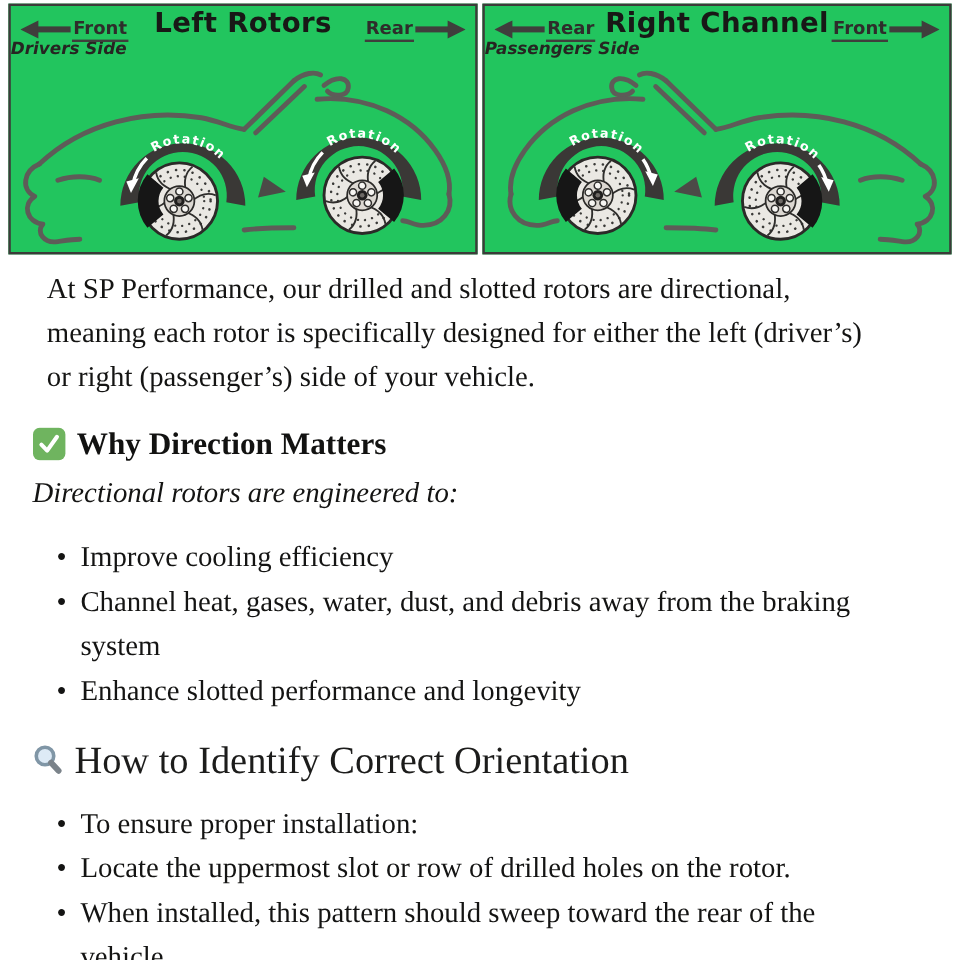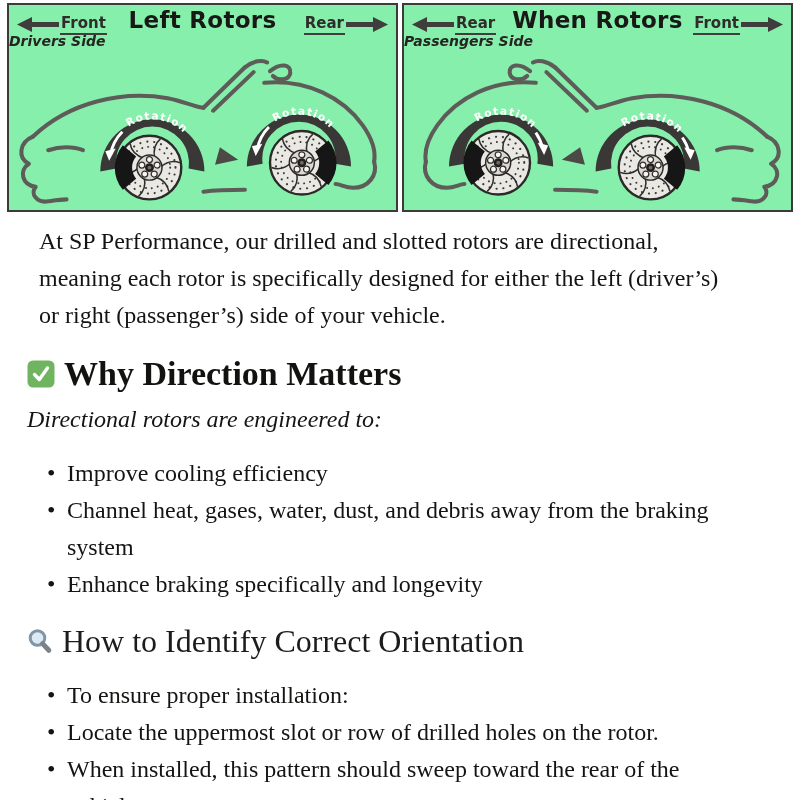--- a/index.html
+++ b/index.html
@@ -1,38 +1,38 @@
 <!DOCTYPE html>
 <html><head>
 <meta charset="utf-8">
 <style>
   html,body{margin:0;padding:0;background:#fff;}
   .page{width:800px;height:800px;overflow:hidden;background:#fff;position:relative;}
 
   
   .figure{display:flex;gap:4px;padding:3px 7px 0 7px;height:212px;box-sizing:border-box;}
-  .panel{flex:1;position:relative;border:2.5px solid #3c3b39;background:#86efac;overflow:hidden;}
+  .panel{flex:1;position:relative;border:2.5px solid #3c3b39;background:#22c55e;overflow:hidden;}
   .panel-title{margin:3px 0 0;text-align:center;font:bold 23px "DejaVu Sans",sans-serif;color:#181816;letter-spacing:.3px;line-height:25px;}
   .panel-sub{margin:0;text-align:left;font:bold italic 14px "DejaVu Sans",sans-serif;color:#262522;line-height:16px;}
   .dir{position:absolute;top:9px;display:flex;align-items:center;gap:1px;font:bold 15px "DejaVu Sans",sans-serif;color:#2e2d2b;}
   .dir.left{left:8px;} .dir.right{right:8px;}
   .dir .lbl{border-bottom:2.5px solid #3f3e3c;padding:0 1px 1px 1px;}
   .car{position:absolute;left:0;bottom:0;width:100%;height:162px;}
 
   .body-line{fill:none;stroke:#5e5c58;stroke-width:4.2;stroke-linecap:round;stroke-linejoin:round;}
   .vent{fill:#4c4a47;stroke:none;}
   .rot-line{fill:none;stroke:#ffffff;stroke-width:3;}
   .rot-fill{fill:#ffffff;}
   .rot-text{fill:#ffffff;font-family:"DejaVu Sans",sans-serif;font-weight:bold;font-size:11px;letter-spacing:1.3px;}
   .defs-holder{position:absolute;width:0;height:0;overflow:hidden;}
 
   
   .article{padding:0 60px 0 27px;font-family:"Liberation Serif",serif;color:#141413;font-size:24px;}
   .intro{margin:11px 12px 0;line-height:37px;}
-  .h-bold{margin:21px 0 0;display:flex;align-items:center;gap:9px;font-weight:bold;font-size:34px;color:#121211;}
+  .h-bold{margin:21px 0 0;display:flex;align-items:center;gap:9px;font-weight:bold;font-size:26px;color:#121211;}
   .h-reg{margin:20px 0 0;display:flex;align-items:center;gap:8px;font-weight:normal;font-size:32px;color:#1c1c1b;}
   .h-bold .emoji,.h-reg .emoji{flex:0 0 auto;display:block;}
   .lead{margin:8px 0 0;line-height:37px;font-style:italic;}
   ul.blist{list-style:none;margin:17px 0 0;padding:0 0 0 40px;}
   ul.blist li{position:relative;line-height:37px;}
   ul.blist li::before{content:"\2022";position:absolute;left:-20px;top:0;}
 </style>
 </head>
 <body>
 
@@ -143,21 +143,21 @@
         </svg>
         <span class="lbl">Rear</span>
       </div>
       <div class="dir right">
         <span class="lbl">Front</span>
         <svg width="42" height="17" viewBox="0 0 42 17">
           <rect x="0" y="6" width="28" height="5" fill="#3f3e3c"></rect>
             <polygon points="42,8.5 27,1 27,16" fill="#3f3e3c"></polygon>
         </svg>
       </div>
-      <h3 class="panel-title">When Rotors</h3>
+      <h3 class="panel-title">Right Channel</h3>
       <p class="panel-sub">Passengers Side</p>
 
       <svg class="car" viewBox="0 0 392 168">
         <g transform="translate(392 0) scale(-1 1)">
             <use href="#carBody"></use>
           </g>
 
         <g transform="translate(96,113)">
           <use href="#archShape"></use>
           <g transform="translate(-3,6)">
@@ -193,21 +193,21 @@
         <path d="M 7.5 14.5 L 12.3 19.5 L 20.5 8" fill="none" stroke="#ffffff" stroke-width="3.4" stroke-linecap="round" stroke-linejoin="round"></path>
       </svg>
       <span>Why Direction Matters</span>
     </h2>
 
     <p class="lead">Directional rotors are engineered to:</p>
 
     <ul class="blist">
       <li>Improve cooling efficiency</li>
       <li>Channel heat, gases, water, dust, and debris away from the braking system</li>
-      <li>Enhance braking specifically and longevity</li>
+      <li>Enhance slotted performance and longevity</li>
     </ul>
 
     <h2 class="h-reg">
       <svg class="emoji" width="27" height="28" viewBox="0 0 27 28">
         <circle cx="10.5" cy="10" r="7.3" fill="#ddeaf6" stroke="#8096a6" stroke-width="3"></circle>
         <path d="M 15.6 15.6 L 21.8 22.3" stroke="#7b838a" stroke-width="5" stroke-linecap="round"></path>
       </svg>
       <span>How to Identify Correct Orientation</span>
     </h2>
 

